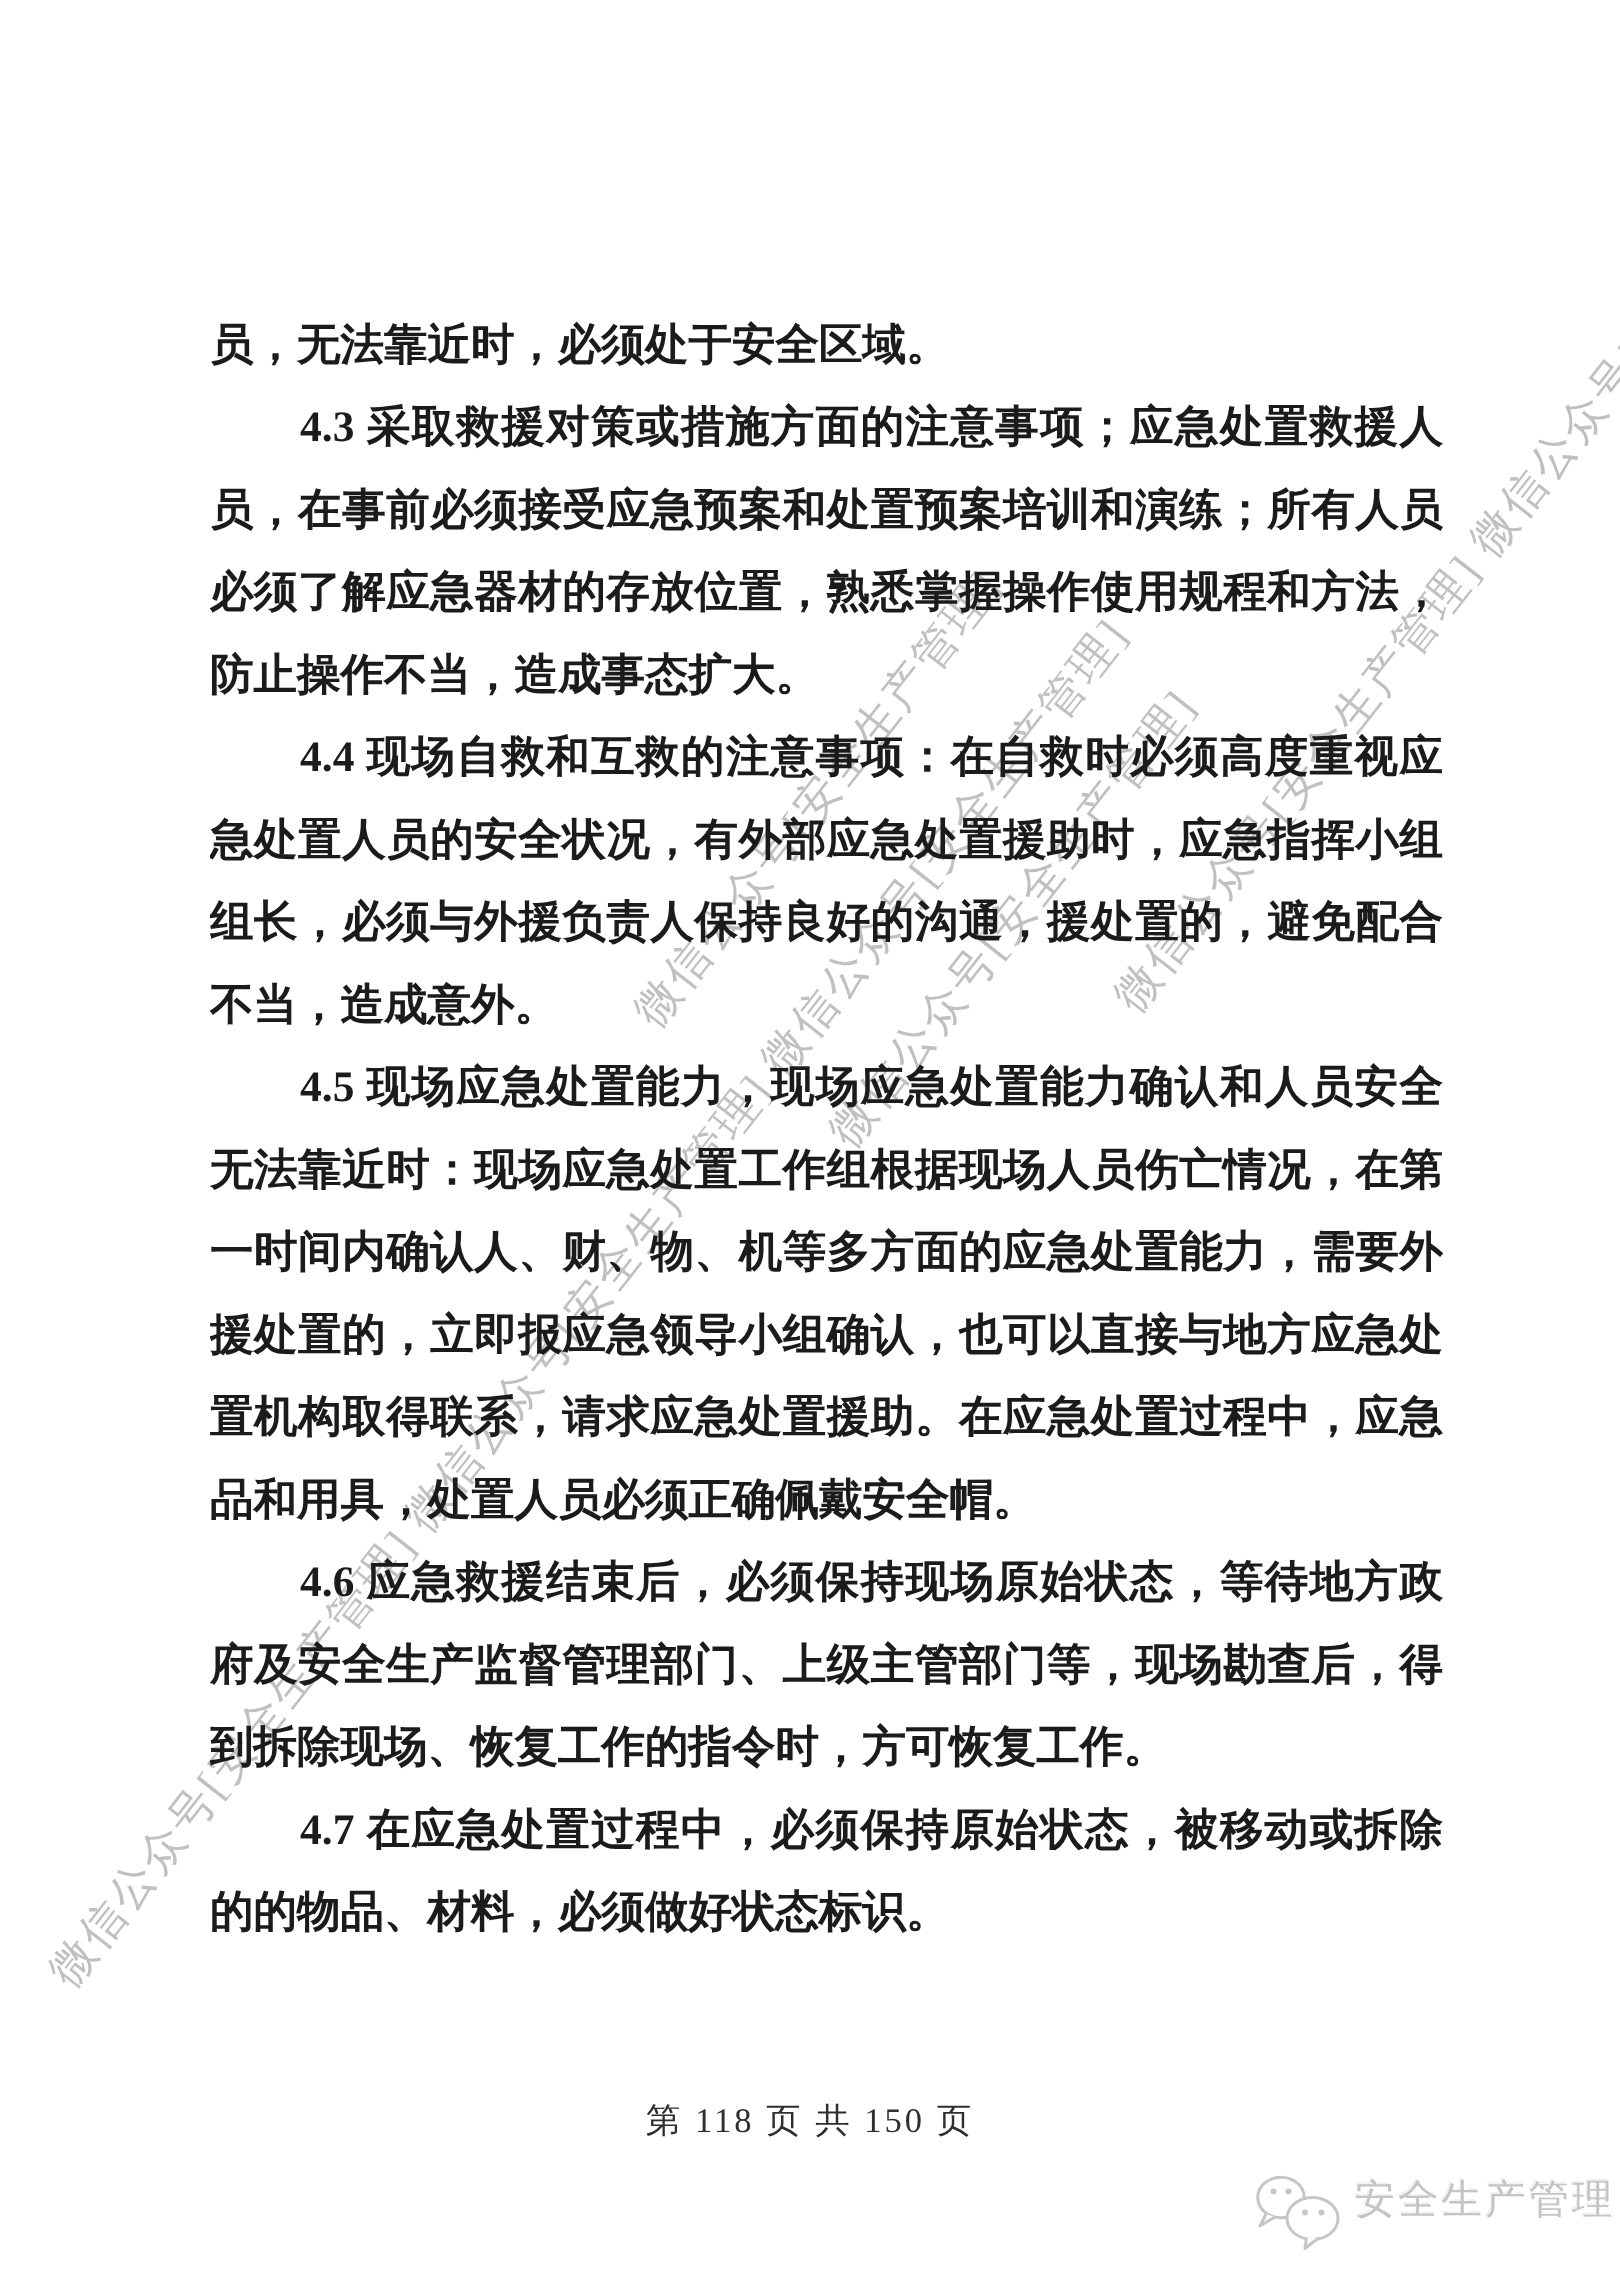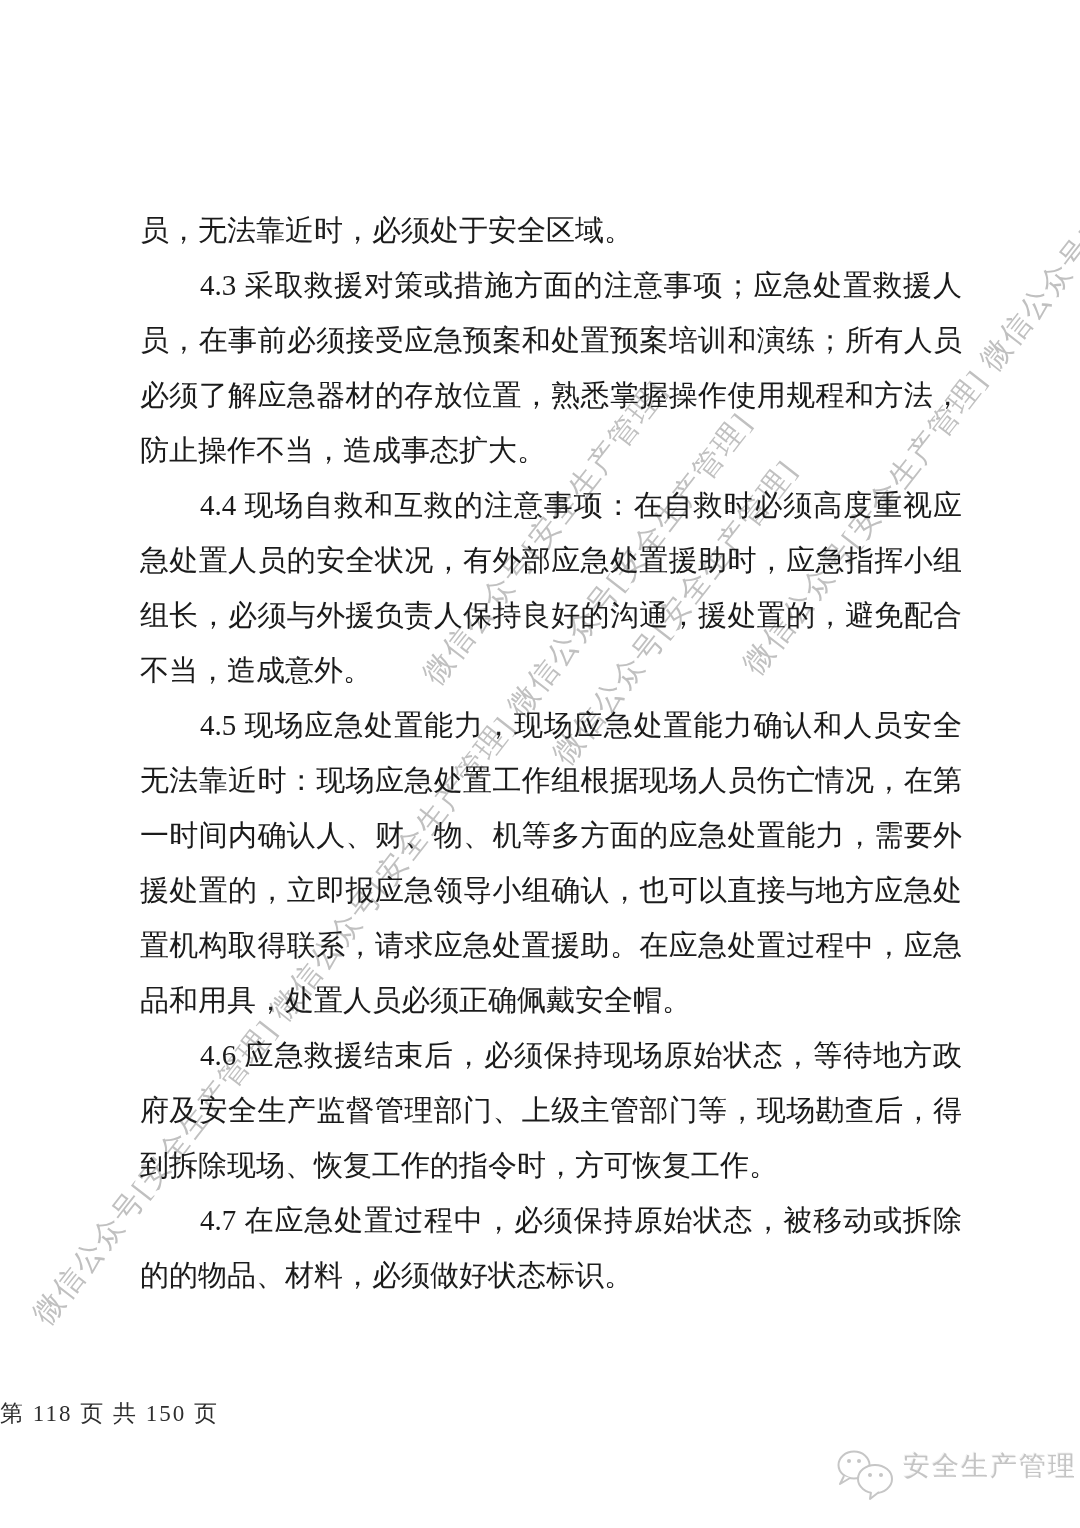--- a/index.html
+++ b/index.html
@@ -18,41 +18,42 @@
   }
   .line{
     height:55px;
     line-height:55px;
     font-size:29px;
     color:#1b1b1b;
     text-align:justify;
     text-align-last:justify;
     text-justify:inter-character;
     overflow:hidden;
+    font-weight:bold;
   }
   .line.first{ text-indent:60px; }
   .line.last{ text-align-last:left; }
   
   .wm{
     position:absolute;
     transform-origin:0 50%;
     transform:rotate(-52deg);
     white-space:nowrap;
     font-size:30px;
     letter-spacing:2px;
     color:#c0c0c0;
     text-shadow:1px 1px 0 #ffffff;
     pointer-events:none;
   }
   
   .footer{
     position:absolute;
     left:0;top:1398px;
     width:100%;
-    text-align:left;
+    text-align:center;
     font-size:23px;
     letter-spacing:2px;
     color:#2e2e2e;
   }
   
   .logo{
     position:absolute;
     left:833px;top:1448px;
     width:232px;height:56px;
     display:flex;

